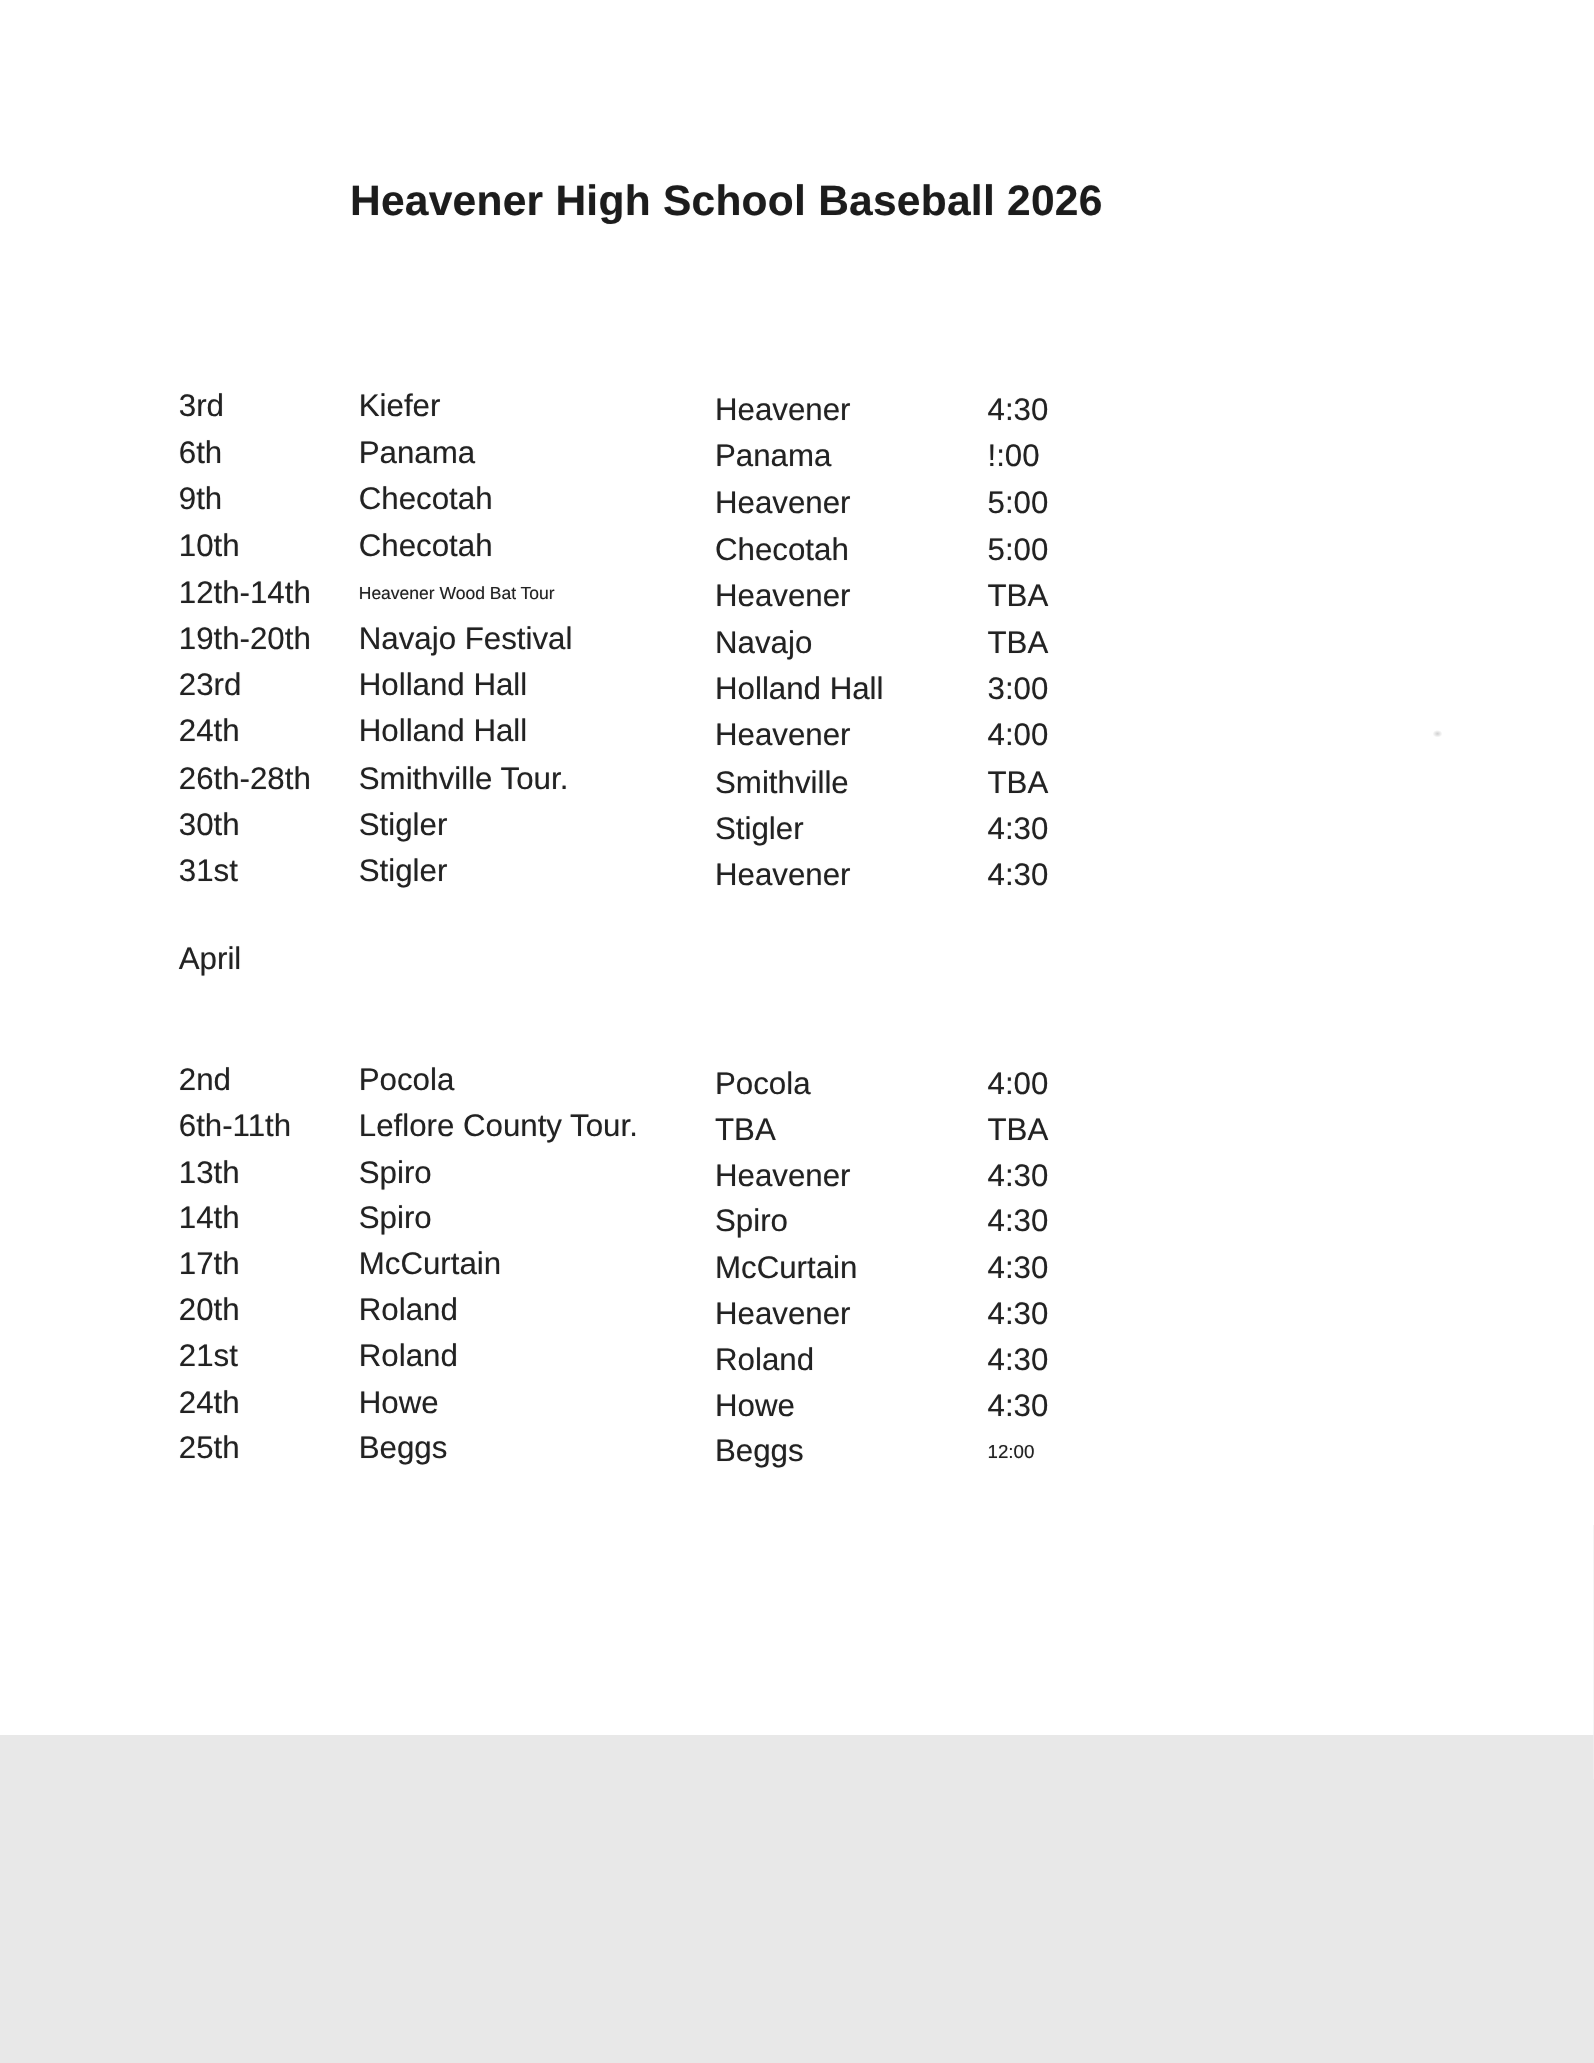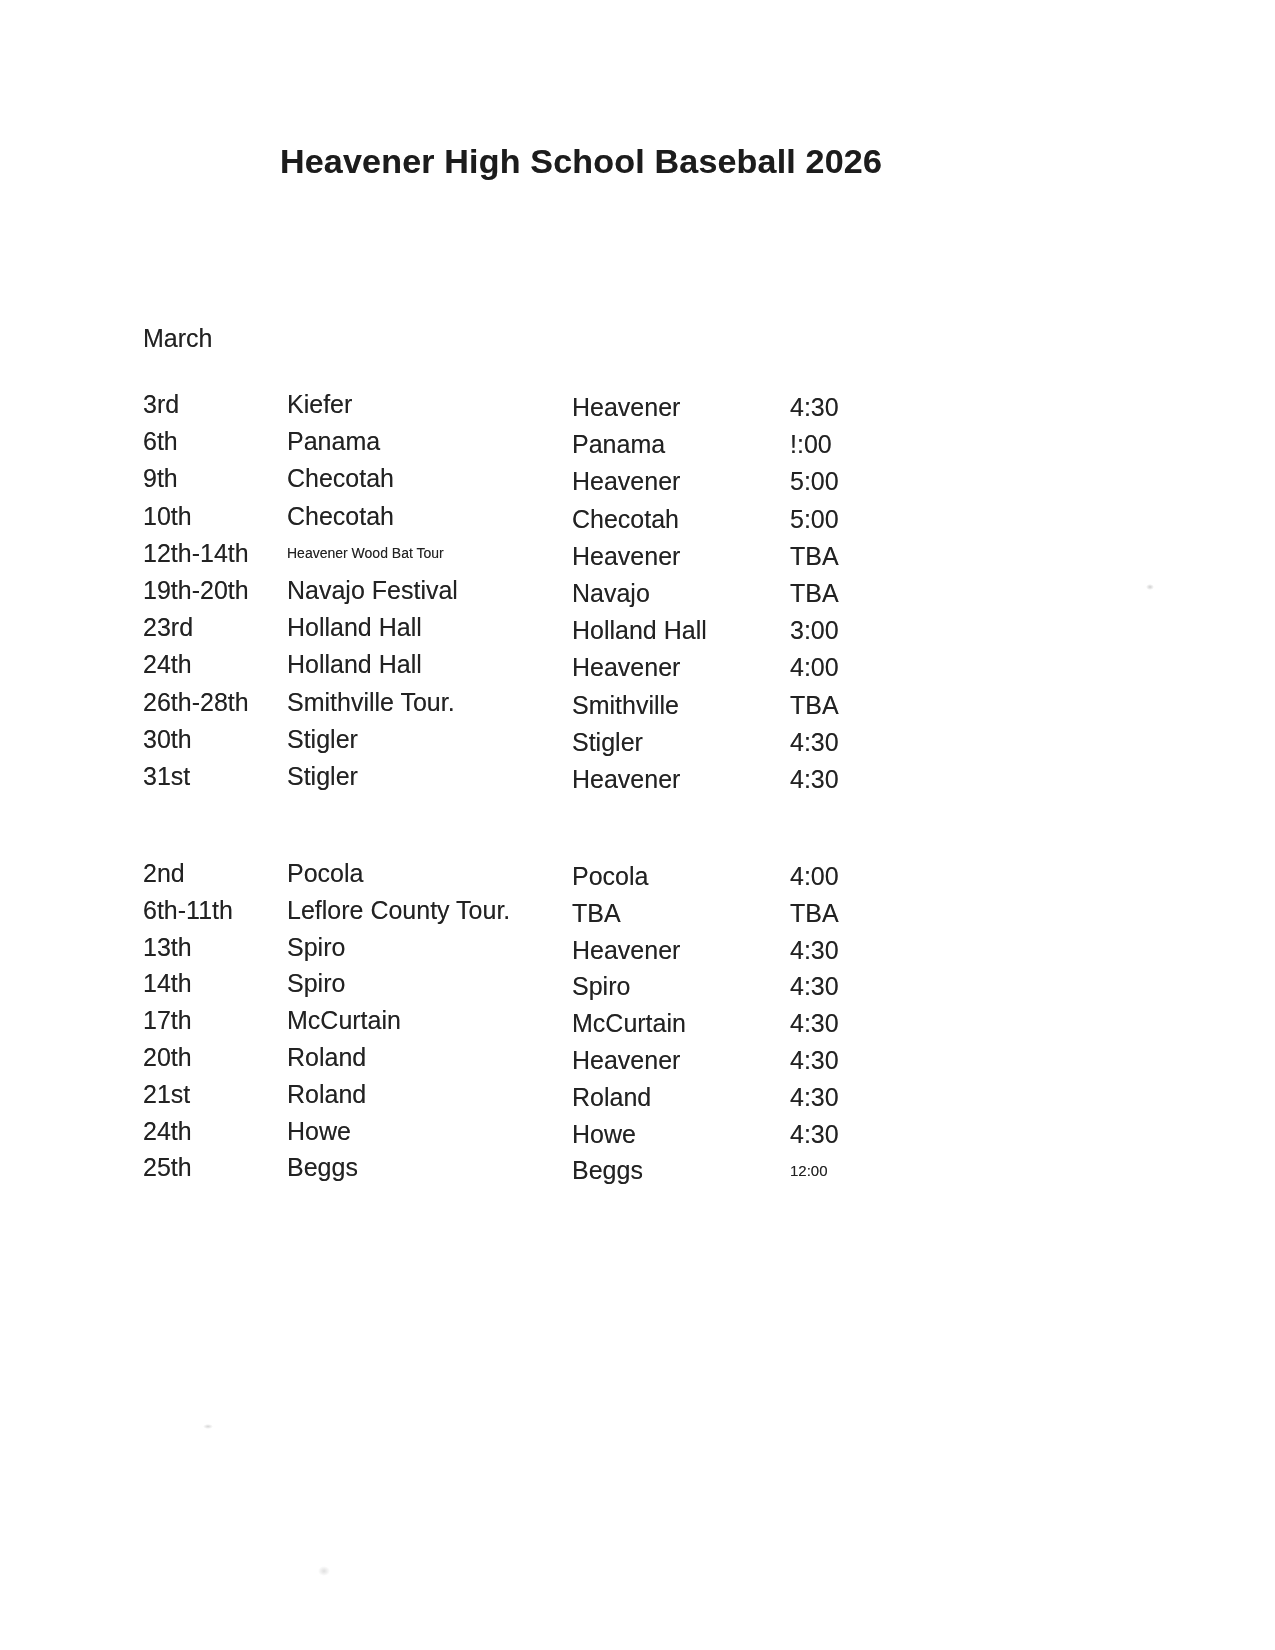--- a/index.html
+++ b/index.html
@@ -1,19 +1,19 @@
 <!DOCTYPE html>
 <html><head>
 <meta charset="utf-8">
 <style>
   html,body{margin:0;padding:0;background:#e8e8e8;}
   .sheet{
     position:relative;
     width:1275px;
-    height:1650px;
+    height:1388px;
     background:#ffffff;
     overflow:hidden;
     font-family:"Liberation Sans", sans-serif;
     color:#222222;
     text-shadow:0 0 0.6px rgba(40,40,40,0.45); 
   }
   .title{
     position:absolute;
     left:280px;
     top:143px;
@@ -72,21 +72,20 @@
 
 <div class="sheet">
 
   <h1 class="title">Heavener High School Baseball 2026</h1>
 
   <div class="table">
 
 
     <div id="sections">
         <div class="month-section">
-          <div class="month-label">March</div>
           <div class="rows">
             <div class="row">
               <span class="cell c-date">3rd</span>
               <span class="cell c-vs">Kiefer</span>
               <span class="cell c-place">Heavener</span>
               <span class="cell c-time">4:30</span>
             </div>
             <div class="row">
               <span class="cell c-date">6th</span>
               <span class="cell c-vs">Panama</span>
@@ -143,20 +142,21 @@
             </div>
             <div class="row">
               <span class="cell c-date">31st</span>
               <span class="cell c-vs">Stigler</span>
               <span class="cell c-place">Heavener</span>
               <span class="cell c-time">4:30</span>
             </div>
           </div>
         </div>
         <div class="month-section">
+          <div class="month-label">April</div>
           <div class="rows">
             <div class="row">
               <span class="cell c-date">2nd</span>
               <span class="cell c-vs">Pocola</span>
               <span class="cell c-place">Pocola</span>
               <span class="cell c-time">4:00</span>
             </div>
             <div class="row">
               <span class="cell c-date">6th-11th</span>
               <span class="cell c-vs">Leflore County Tour.</span>

